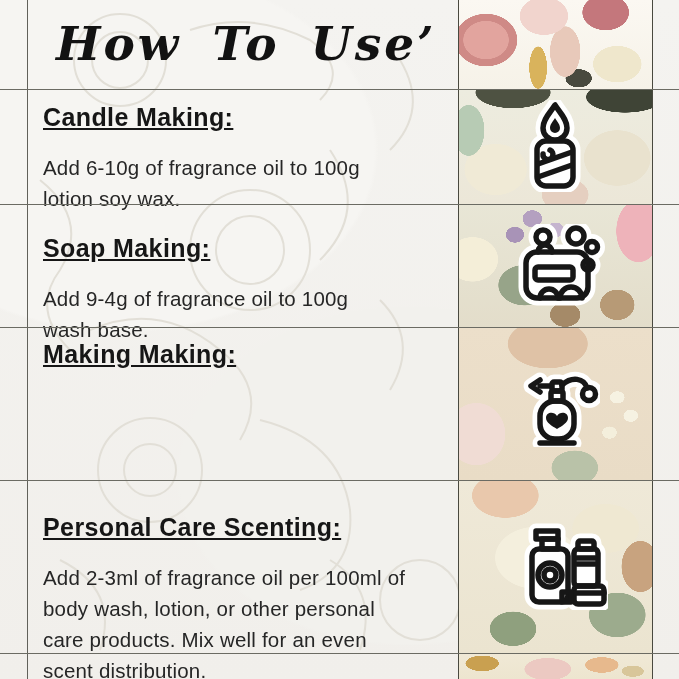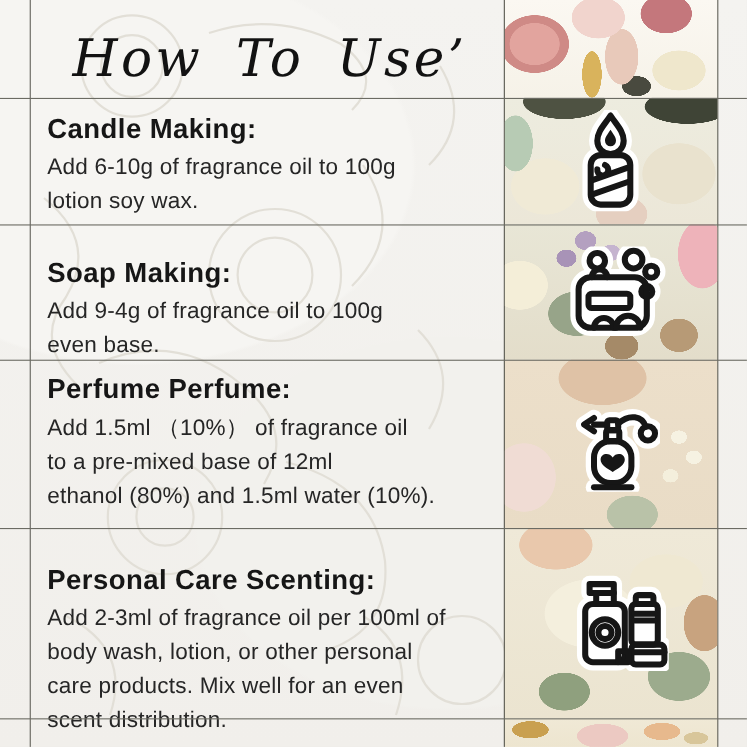--- a/index.html
+++ b/index.html
@@ -8,27 +8,27 @@
     background:
       radial-gradient(420px 300px at 18% 22%, #f6f5f2 0 60%, transparent 61%),
       radial-gradient(380px 280px at 60% 70%, #f2f1ed 0 60%, transparent 61%),
       linear-gradient(#f4f3f0,#f1efeb);
     font-family:"Liberation Sans",sans-serif;color:#222;
   }
   .bg-art{position:absolute;left:0;top:0;z-index:0;}
   .vline{position:absolute;left:27px;top:0;width:1px;height:679px;background:#61615a;z-index:3;}
   .hrule{position:absolute;left:0;width:679px;height:1px;background:#6b6b63;z-index:3;}
   .title{
-    position:absolute;left:52px;top:12px;margin:14px;z-index:2;
-    font-family:"DejaVu Serif",serif;font-style:italic;font-weight:normal;
+    position:absolute;left:52px;top:12px;margin:4px;z-index:2;
+    font-family:"DejaVu Serif",serif;font-style:italic;font-weight:bold;
     font-size:47px;letter-spacing:3px;word-spacing:12px;color:#121212;
   }
   .sec{position:absolute;left:43px;width:405px;z-index:2;}
-  .sec h2{margin:0;font-size:25px;font-weight:700;letter-spacing:.4px;color:#161616;}
-  .sec .body{margin-top:4px;}
+  .sec h2{margin:0;font-size:25px;font-weight:700;letter-spacing:.4px;color:#161616;text-decoration:underline;}
+  .sec .body{margin-top:20px;}
   .sec .line{font-size:20.5px;line-height:31px;letter-spacing:.2px;color:#262626;white-space:nowrap;}
   
   .strip{position:absolute;left:458px;top:0;width:195px;height:679px;z-index:1;
          border-left:1px solid #49493f;border-right:1px solid #49493f;box-sizing:border-box;}
   .seg{position:absolute;left:0;width:193px;}
   .seg0{top:0;height:89px;background:
     radial-gradient(40px 30px at 82% 72%, #efe7cc 0 60%, transparent 61%),
     radial-gradient(50px 42px at 14% 45%, #e2a49e 0 45%, #cf8a86 46% 62%, transparent 63%),
     radial-gradient(46px 36px at 44% 18%, #f1d4cd 0 52%, transparent 53%),
     radial-gradient(42px 32px at 76% 14%, #c4777c 0 55%, transparent 56%),
@@ -131,31 +131,26 @@
     <div class="body">
       <div class="line">Add 6-10g of fragrance oil to 100g</div>
       <div class="line">lotion soy wax.</div>
     </div>
   </div>
 
   <div class="sec" style="top:234px">
     <h2>Soap Making:</h2>
     <div class="body">
       <div class="line">Add 9-4g of fragrance oil to 100g</div>
-      <div class="line">even base.</div>
+      <div class="line">wash base.</div>
     </div>
   </div>
 
   <div class="sec" style="top:340px">
-    <h2>Perfume Perfume:</h2>
-    <div class="body">
-      <div class="line">Add 1.5ml （10%） of fragrance oil</div>
-      <div class="line">to a pre-mixed base of 12ml</div>
-      <div class="line">ethanol (80%) and 1.5ml water (10%).</div>
-    </div>
+    <h2>Making Making:</h2>
   </div>
 
   <div class="sec" style="top:513px">
     <h2>Personal Care Scenting:</h2>
     <div class="body">
       <div class="line">Add 2-3ml of fragrance oil per 100ml of</div>
       <div class="line">body wash, lotion, or other personal</div>
       <div class="line">care products. Mix well for an even</div>
       <div class="line">scent distribution.</div>
     </div>

